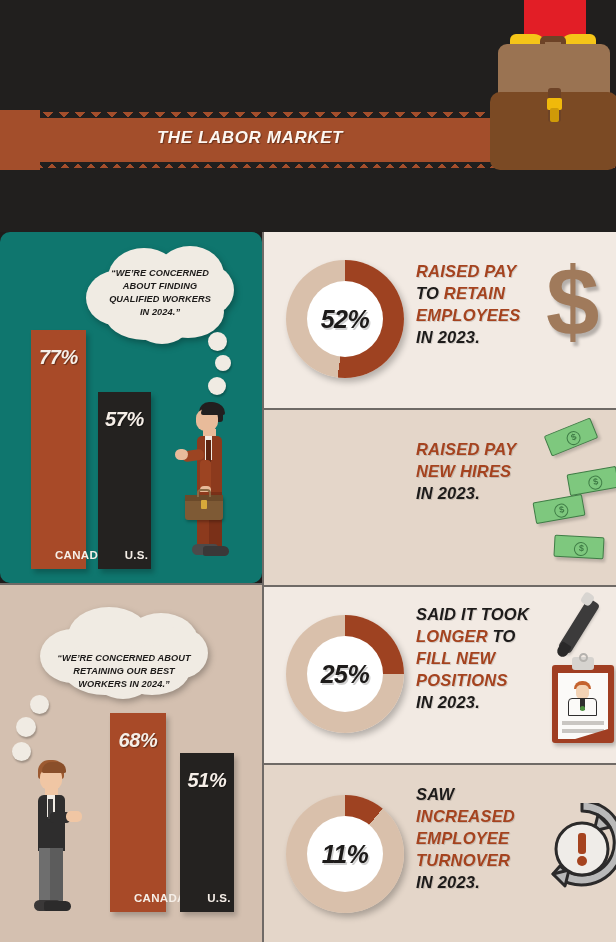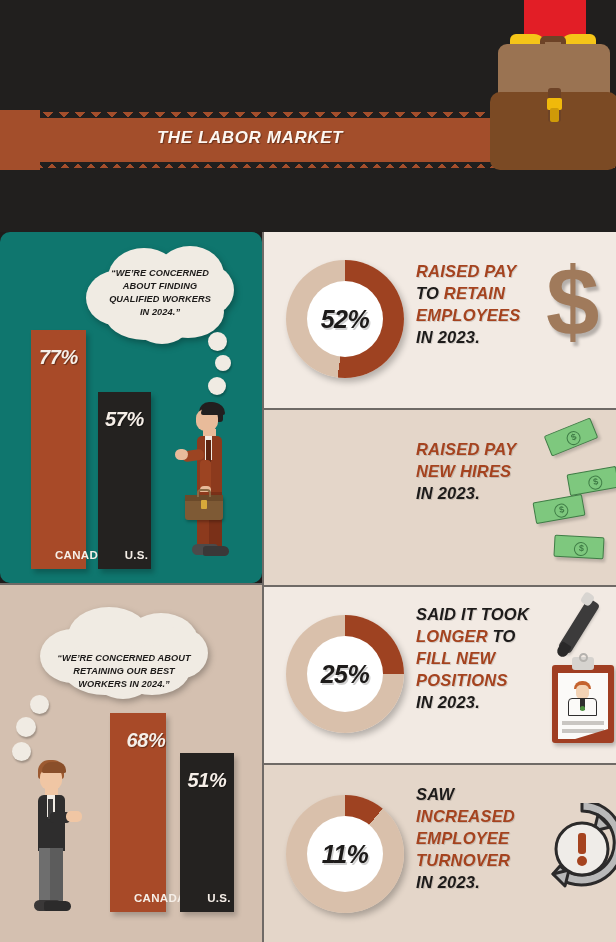--- a/index.html
+++ b/index.html
@@ -279,21 +279,21 @@
     <div class="bub-text" style="left:44px; top:46px; width:160px;margin-top:21px;">
       <div>“WE’RE CONCERNED ABOUT</div>
       <div>RETAINING OUR BEST</div>
       <div>WORKERS IN 2024.”</div>
     </div>
     <div class="dot" style="left:30px; top:110px; width:19px; height:19px;"></div>
     <div class="dot" style="left:16px; top:132px; width:20px; height:20px;"></div>
     <div class="dot" style="left:12px; top:157px; width:19px; height:19px;"></div>
 
     <div class="bar bl-b1" style="background: rgb(168, 74, 40);">
-      <div class="bar-val" style="top:16px;margin-left:8px;">68%</div>
+      <div class="bar-val" style="top:16px;">68%</div>
       <div class="bar-lab">CANADA</div>
     </div>
     <div class="bar bl-b2" style="background: rgb(36, 34, 32);">
       <div class="bar-val" style="top:16px;">51%</div>
       <div class="bar-lab">U.S.</div>
     </div>
 
     <div class="person" style="left:18px; top:175px; width:70px; height:150px;">
       <div class="pp" style="left:20px; top:0px; width:26px; height:19px; background:#9c5a31; border-radius:11px 11px 3px 3px;"></div>
       <div class="pp" style="left:22px; top:8px; width:22px; height:22px; background:#f0c6a4; border-radius:9px;"></div>

